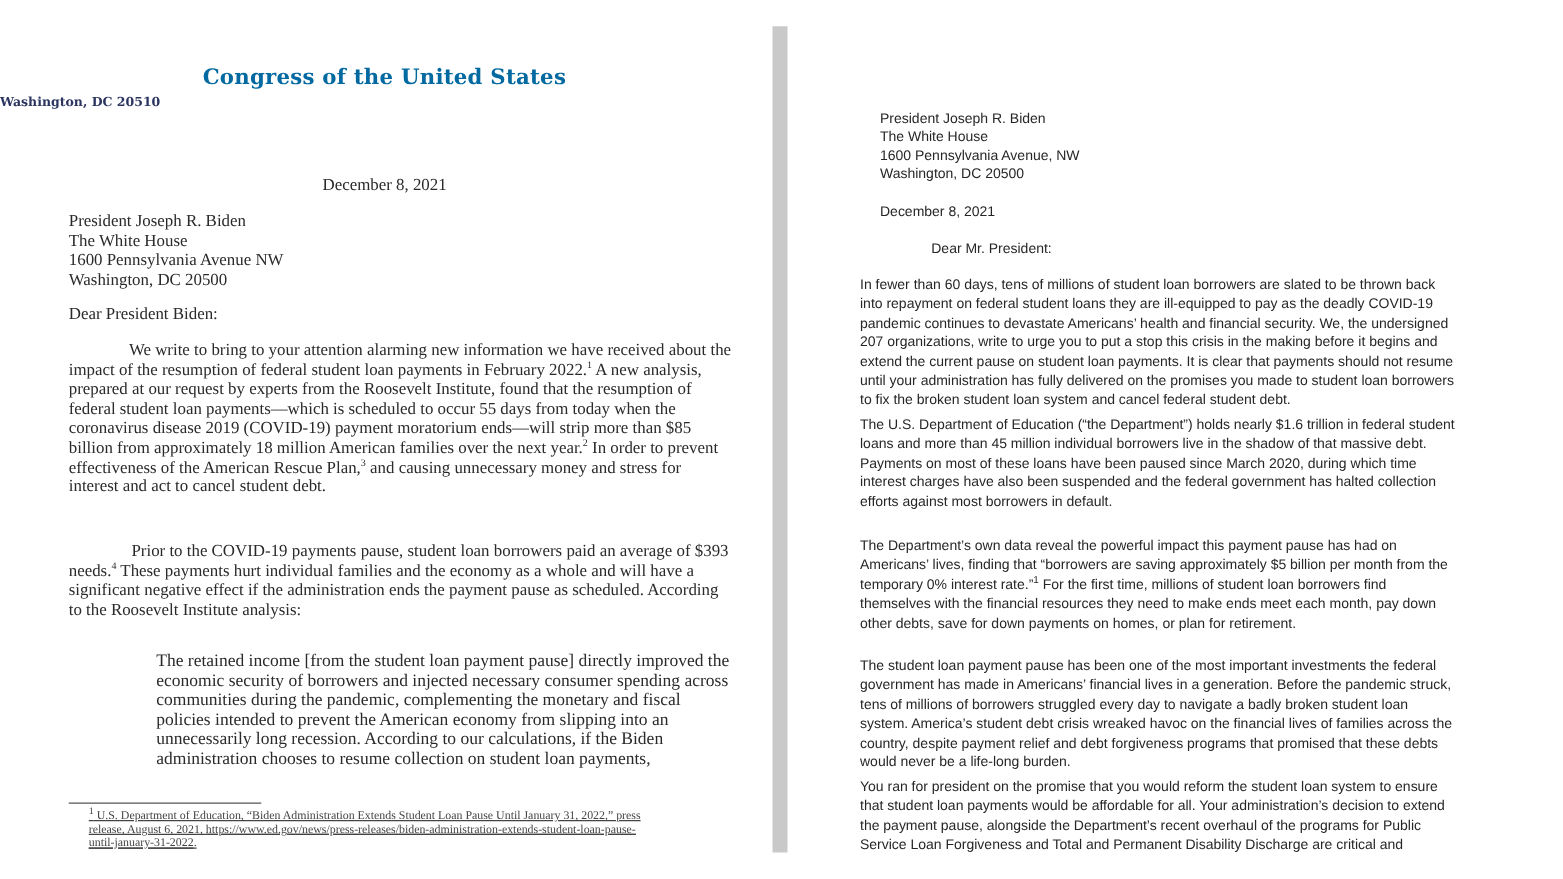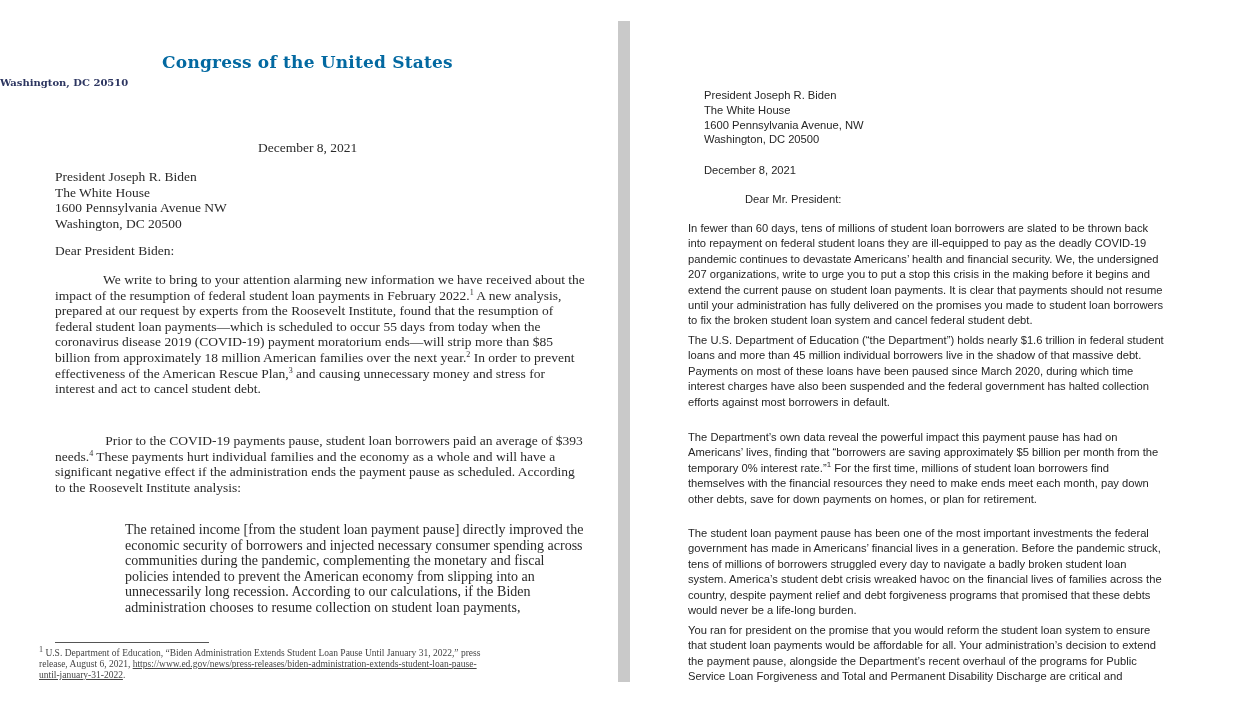--- a/index.html
+++ b/index.html
@@ -39,21 +39,21 @@
     .left-para .line { display: block; white-space: nowrap; }
     .left-para .indent { padding-left: 38px; text-align: center; }
     .left-quote {
       position: absolute; left: 93px; width: 480px; top: 522px; font-size: 14px; line-height: 15.6px; margin-left: 32px;
     }
     .left-quote .line { display: block; white-space: nowrap; }
     .footnote-rule {
       position: absolute; left: 55px; top: 642px; width: 154px; height: 1px; background: #555;
     }
     .footnote {
-      position: absolute; left: 39px; top: 648px; width: 545px; font-size: 9.5px; line-height: 11px; color: #444;
+      position: absolute; left: 71px; top: 648px; width: 545px; font-size: 9.5px; line-height: 11px; color: #444; text-decoration: underline;
     }
     .footnote .line { display: block; white-space: nowrap; }
     .footnote a { color: #444; text-decoration: underline; text-align: center; }
     sup { font-size: 8px; line-height: 0; vertical-align: super; }
 
     .divider {
       position: absolute; left: 618px; top: 21px; width: 12px; height: 661px;
       background: #c9c9c9;
     }
 

